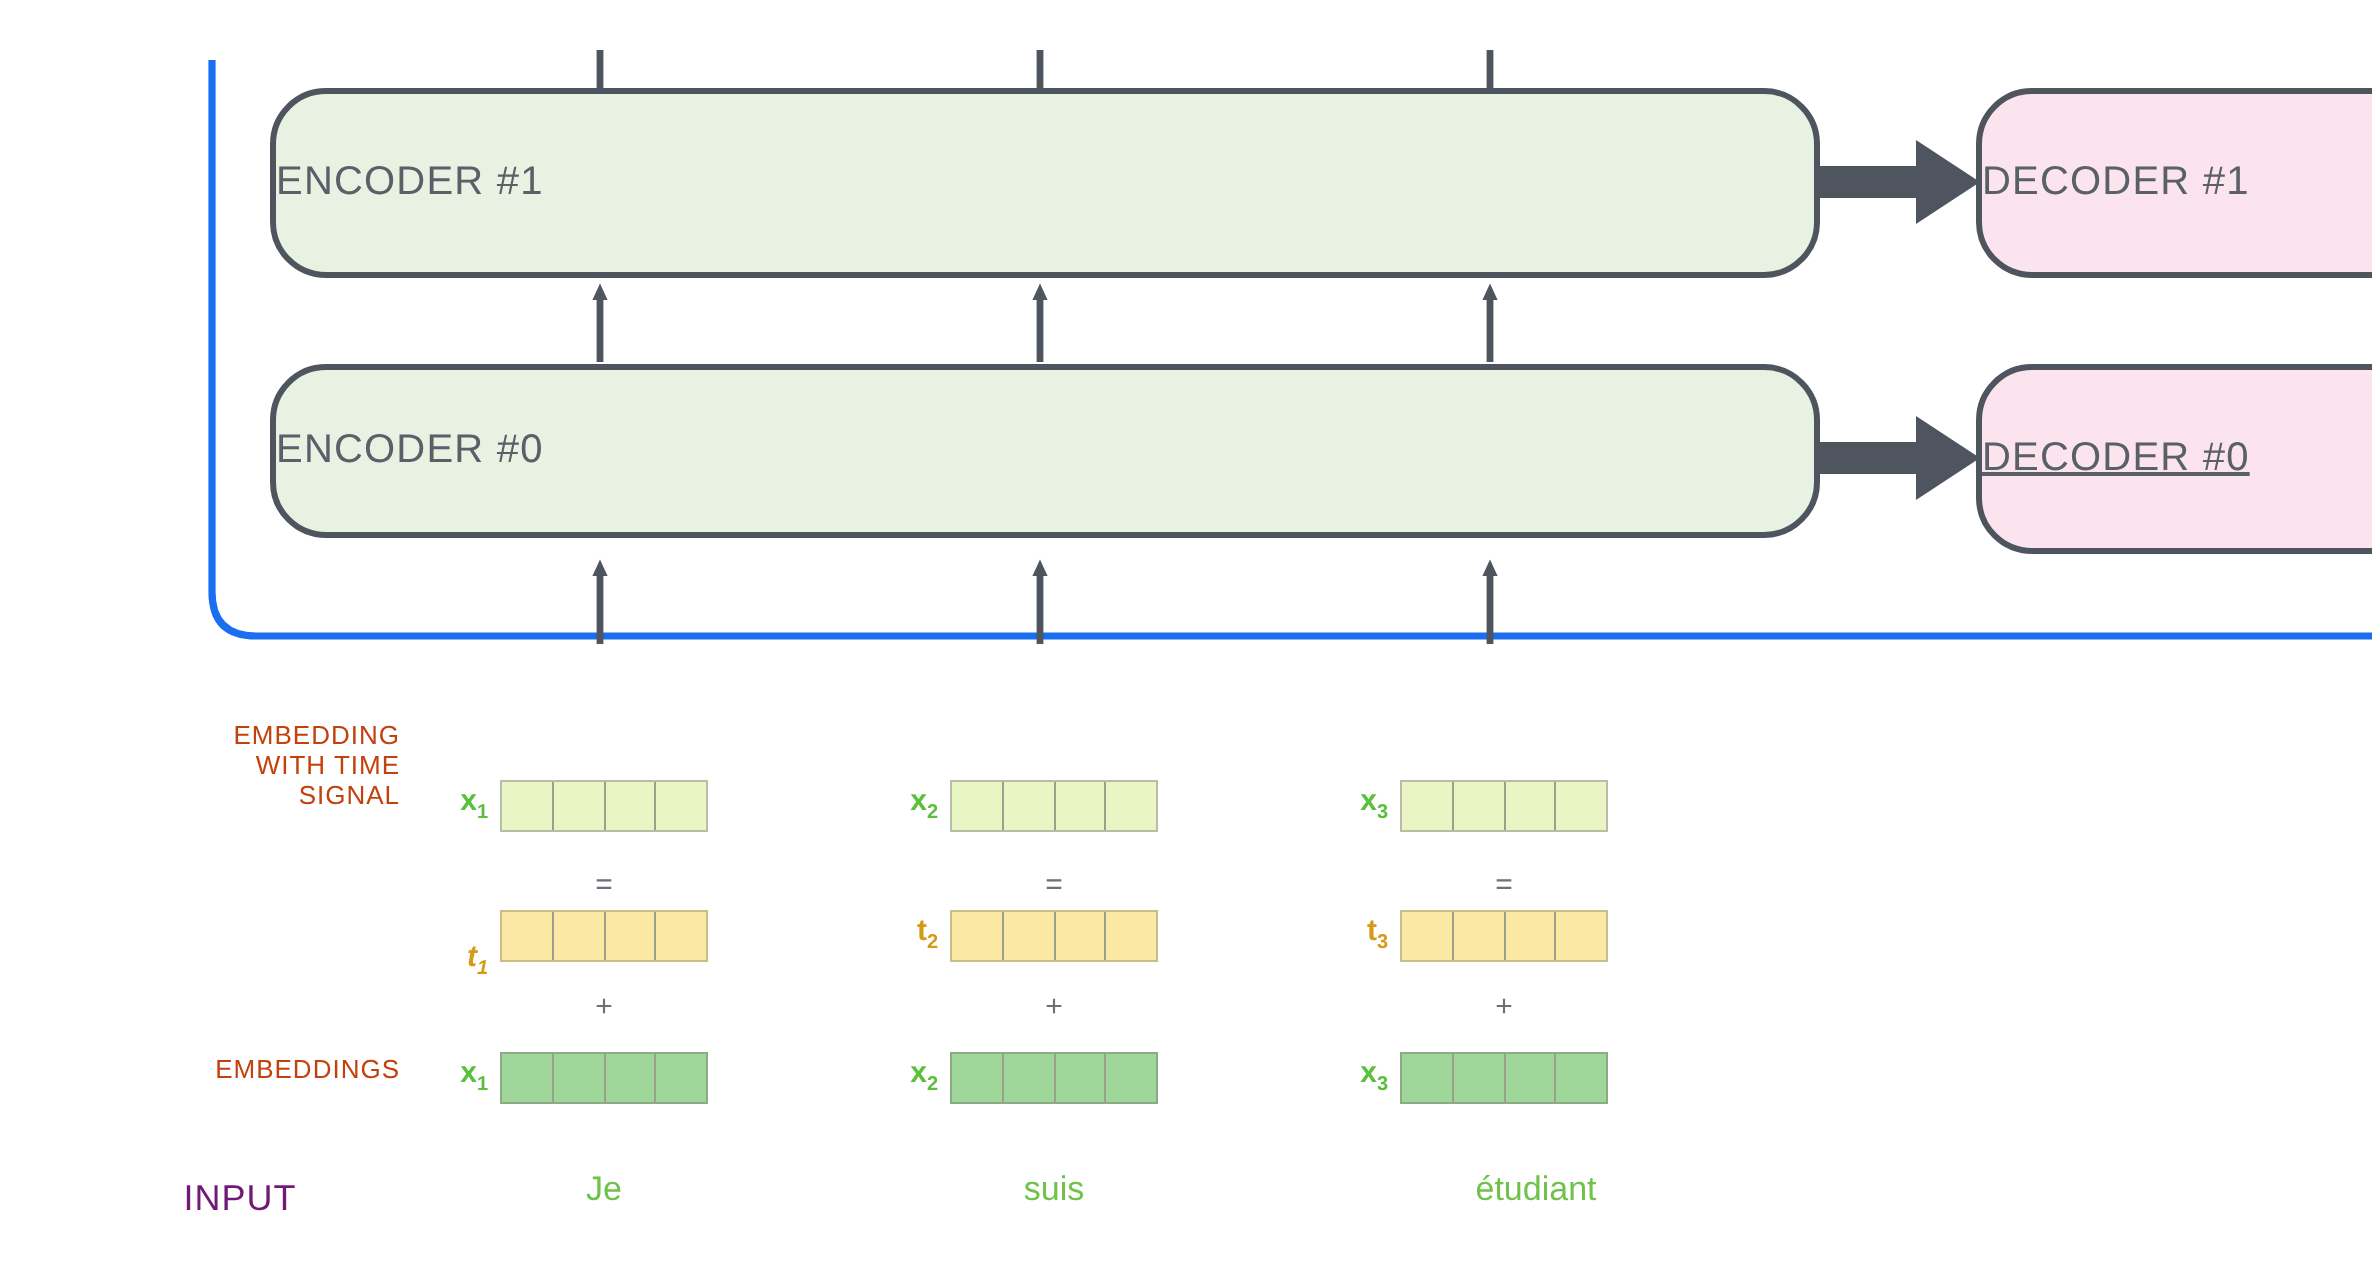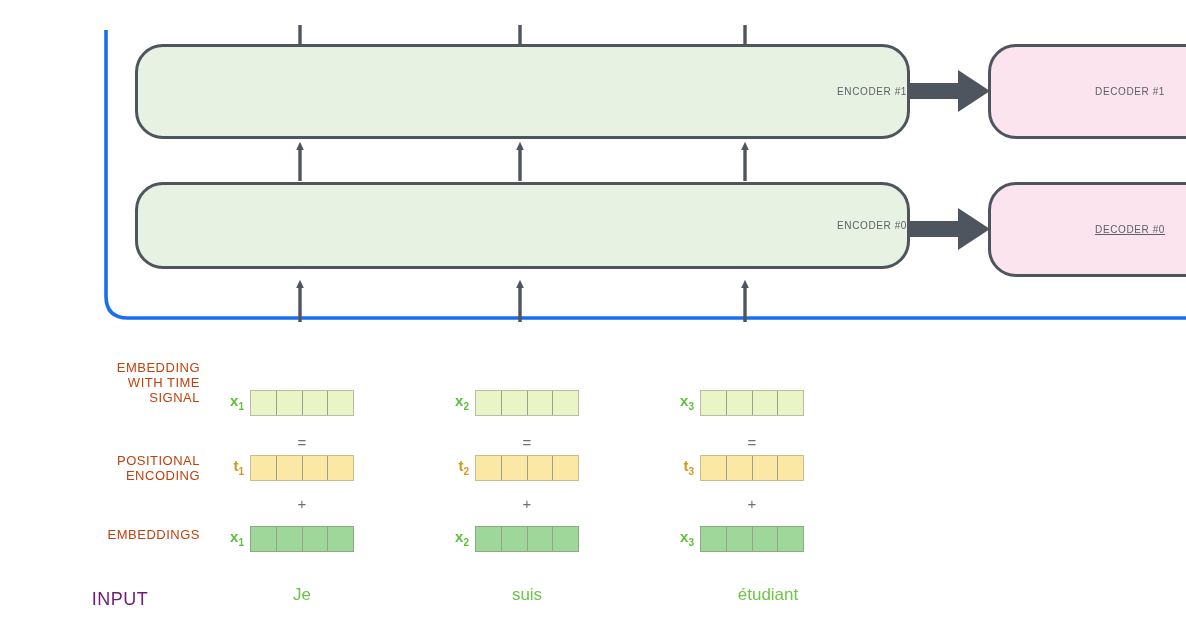--- a/index.html
+++ b/index.html
@@ -9,23 +9,23 @@
     font-family:"Liberation Sans","DejaVu Sans",sans-serif;
     overflow:hidden;position:relative;
   }
   #stage{position:absolute;left:0;top:0;width:1186px;height:632px;}
 
   
   .block{
     position:absolute;
     border:3px solid #4e555e;
     border-radius:28px;
-    display:flex;align-items:center;justify-content:flex-end;
+    display:flex;align-items:center;justify-content:flex-start;
     box-sizing:border-box;
-    font-size:10px;
+    font-size:20px;
     letter-spacing:.6px;
     color:#5a6068;
   }
   .block.encoder{background:#e8f2e2;}
   .block.decoder{background:#fbe4ed;}
 
   
   #wires{position:absolute;left:0;top:0;width:1186px;height:632px;
          pointer-events:none;overflow:visible;}
 
@@ -138,40 +138,38 @@
   </div>
 
   <div class="block decoder" style="left:988px;top:182px;width:290px;height:95px;">
     <span style="margin-right:110px;text-decoration:underline;">DECODER #0</span>
   </div>
 
   <div class="rowlabel" style="left:40px;top:360px;width:160px;">EMBEDDING
 WITH TIME
 SIGNAL</div>
 
-  <div class="rowlabel" style="left:40px;top:453px;width:160px;">POSITIONAL
-ENCODING</div>
 
   <div class="rowlabel" style="left:40px;top:527px;width:160px;">EMBEDDINGS</div>
 
   <div class="inputlabel" style="left:40px;top:589px;width:160px;">INPUT</div>
 
   <div class="veclabel g" style="left:200px;top:392px;width:44px;">
     <span>x</span><sub>1</sub>
   </div>
   <div class="vec pale" style="left:250px;top:390px;width:104px;">
     <span class="cell"></span>
     <span class="cell"></span>
     <span class="cell"></span>
     <span class="cell"></span>
   </div>
 
   <div class="op" style="left:287px;top:434px;">=</div>
 
-  <div class="veclabel o" style="left:200px;top:457px;width:44px;">
+  <div class="veclabel o" style="left:200px;top:470px;width:44px;font-style:italic;">
     <span>t</span><sub>1</sub>
   </div>
   <div class="vec amber" style="left:250px;top:455px;width:104px;">
     <span class="cell"></span>
     <span class="cell"></span>
     <span class="cell"></span>
     <span class="cell"></span>
   </div>
 
   <div class="op" style="left:287px;top:495px;">+</div>

